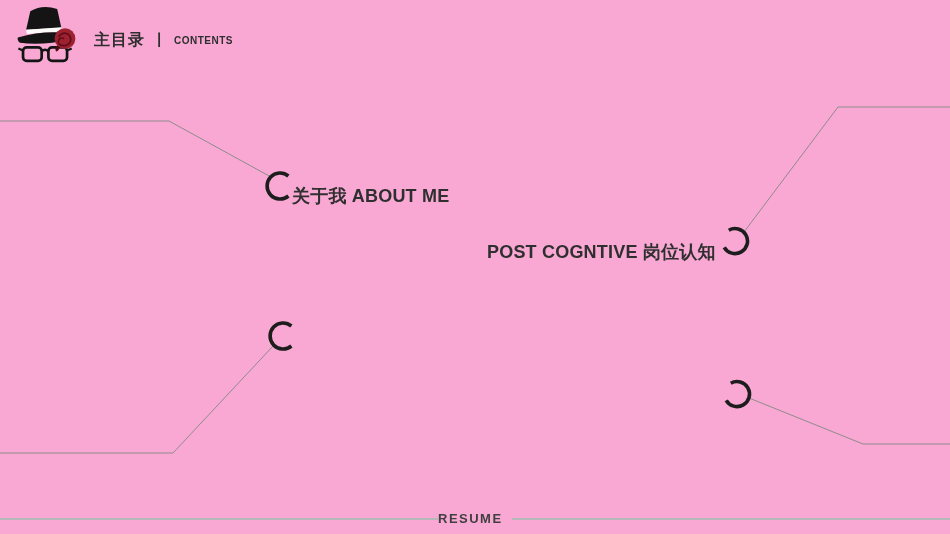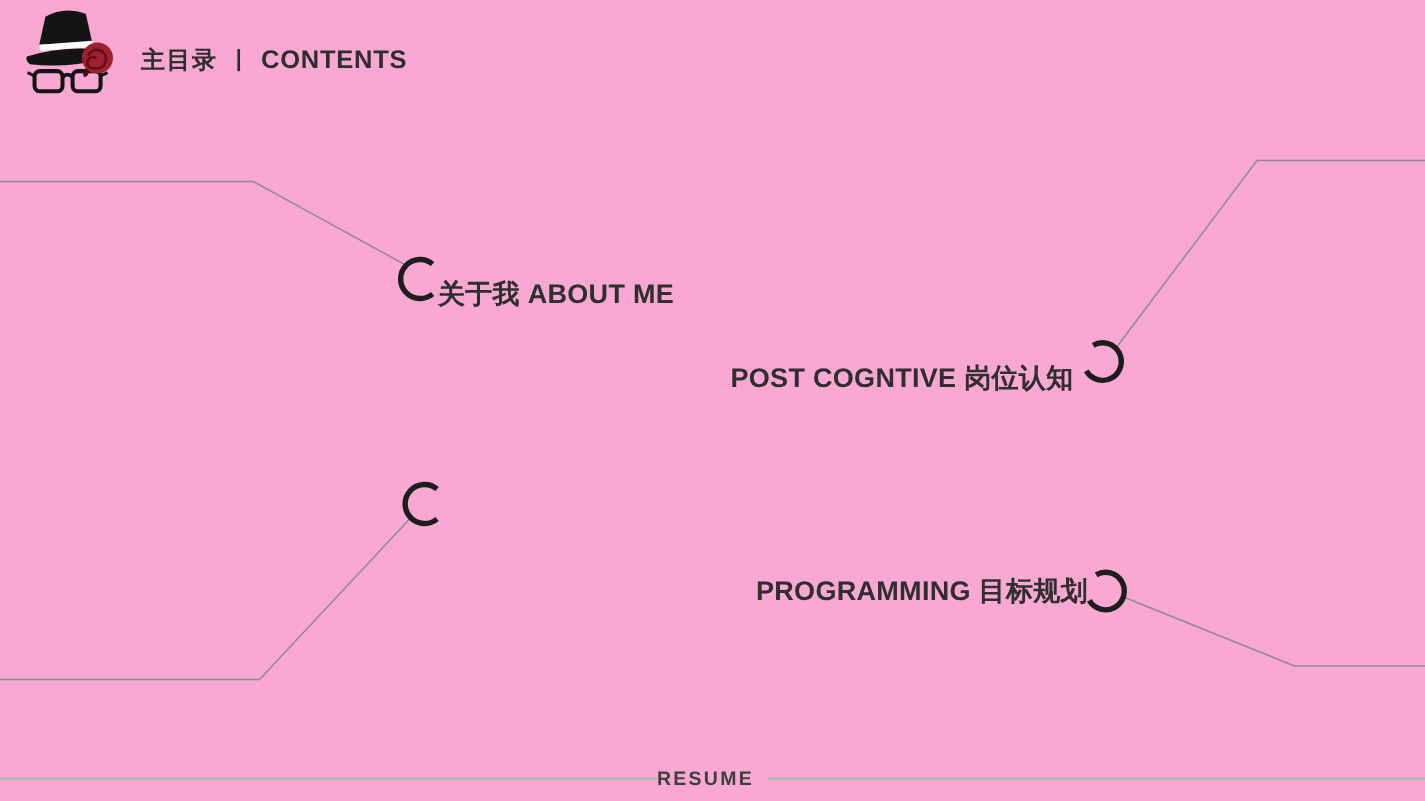--- a/index.html
+++ b/index.html
@@ -10,21 +10,21 @@
   svg.decor{position:absolute;left:0;top:0;width:950px;height:534px;display:block;}
   .decor polyline{fill:none;stroke:#8c8c8c;stroke-width:1;}
   .decor path.ring{fill:none;stroke:#1d1d1d;stroke-width:3.6;stroke-linecap:butt;}
 
   .header{position:absolute;left:16px;top:6px;display:flex;align-items:center;}
   .logo{width:70px;height:58px;flex:0 0 auto;}
   .title{display:flex;align-items:center;gap:7px;margin-left:8px;margin-top:10px;
          color:#2e2e2e;font-weight:700;white-space:nowrap;}
   .title .cn{font-size:16px;letter-spacing:1px;}
   .title .sep{font-size:15px;}
-  .title .en{font-size:17px;letter-spacing:0.5px;}
+  .title .en{font-size:10px;letter-spacing:0.5px;}
 
   .menu-label{
     position:absolute;white-space:nowrap;color:#2f2f2f;
     font-size:18px;font-weight:700;letter-spacing:0.2px;cursor:pointer;
   }
   .menu-about{left:292px;top:184px;}
   .menu-post{left:487px;top:240px;}
   .menu-competence{left:296px;top:316px;}
   .menu-programming{left:504px;top:382px;}
 
@@ -73,19 +73,18 @@
     </svg>
     <div class="title">
       <span class="cn">主目录</span>
       <span class="sep">丨</span>
       <span class="en">CONTENTS</span>
     </div>
   </div>
 
   <div class="menu-label menu-about">关于我 ABOUT ME</div>
   <div class="menu-label menu-post">POST COGNTIVE 岗位认知</div>
-  <div class="menu-label menu-programming">PROGRAMMING 目标规划</div>
 
   <div class="footer-line left"></div>
   <div class="footer-label">RESUME</div>
   <div class="footer-line right"></div>
 
 </div>
 
 </body></html>

